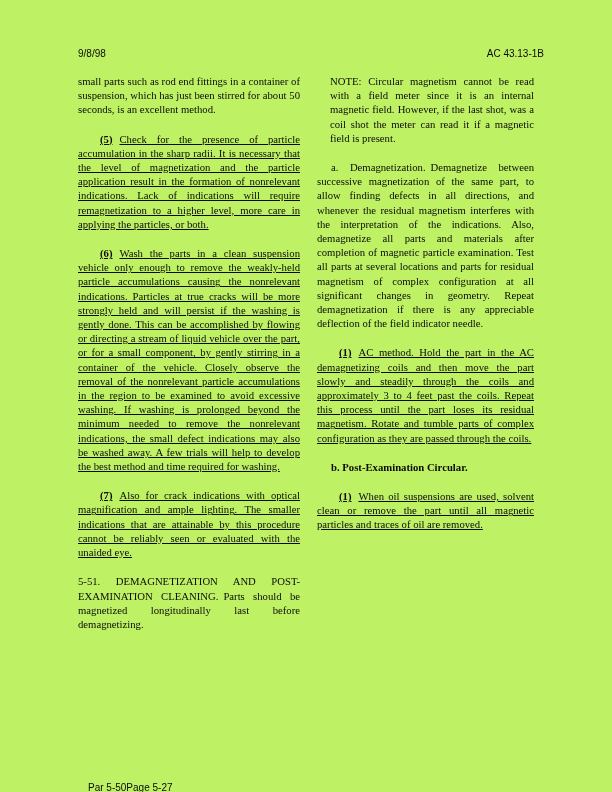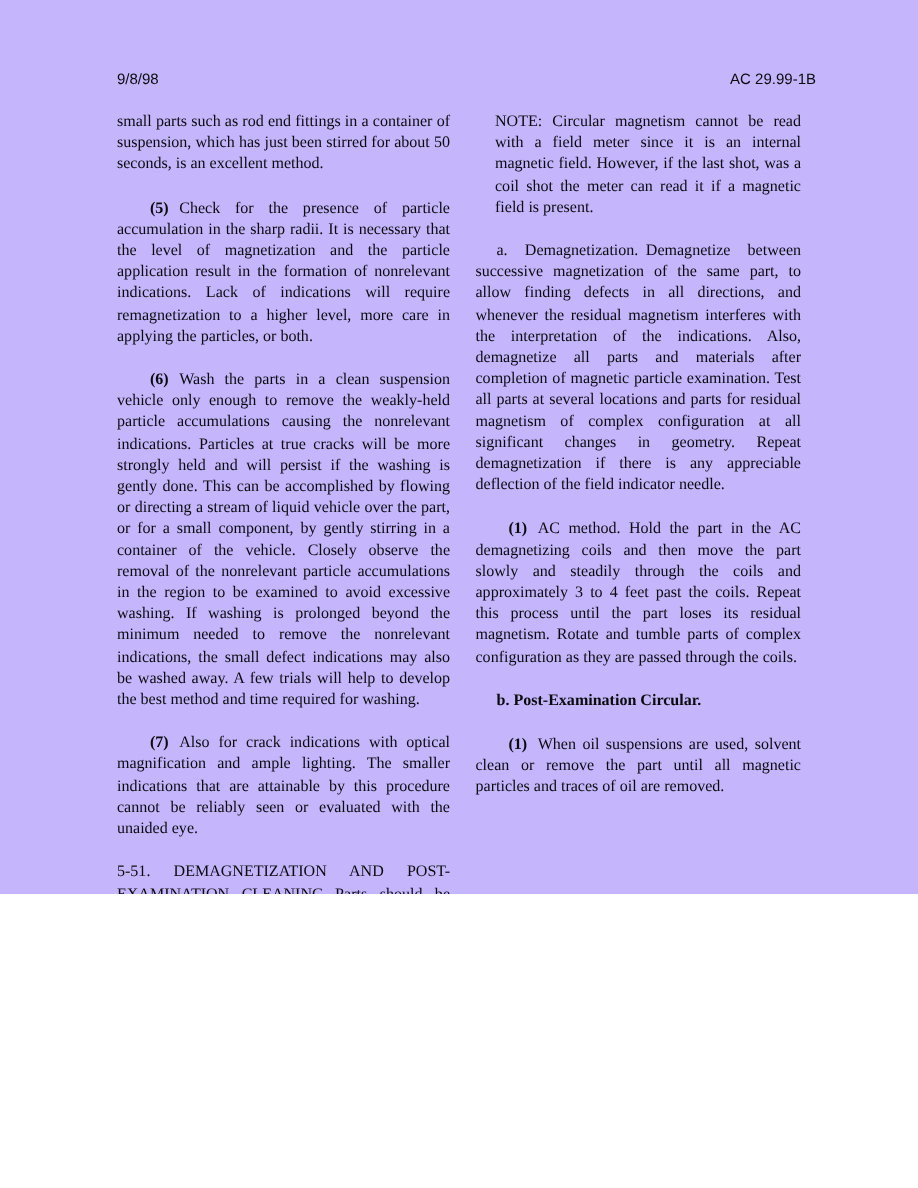--- a/index.html
+++ b/index.html
@@ -3,22 +3,22 @@
 <meta charset="utf-8">
 <style>
   html, body {
     margin: 0;
     padding: 0;
     background: #ffffff;
   }
   .page {
     position: relative;
     width: 612px;
-    height: 596px;
-    background: #c4b5fd;
+    height: 792px;
+    background: #bef264;
     color: #0b0b0b;
     font-family: "Liberation Serif", serif;
     overflow: hidden;
   }
   .running-head {
     position: absolute;
     top: 48px;
     left: 78px;
     width: 466px;
     display: flex;
@@ -47,21 +47,21 @@
   }
   .col-left  { width: 222px; }
   .col-right { width: 217px; }
   .columns p {
     margin: 0;
     font-size: 10.7px;
     line-height: 14.2px;
     text-align: justify;
   }
   .mt { margin-top: 15px !important; }
-  .indent    { text-indent: 22px; }
+  .indent    { text-indent: 22px; text-decoration: underline; }
   .indent-sm { text-indent: 14px; }
   .num {
     font-weight: bold;
     margin-right: 7px;
   }
   .lead-bold {
     font-weight: normal;
     margin-right: 5px;
   }
   .note-block {
@@ -69,21 +69,21 @@
     padding-left: 13px;
   }
 </style>
 </head>
 <body>
 
 <div class="page">
 
   <div class="running-head">
     <span>9/8/98</span>
-    <span>AC 29.99-1B</span>
+    <span>AC 43.13-1B</span>
   </div>
 
   <div class="columns">
 
     <div class="col-left">
       <p>small parts such as rod end fittings in a container of suspension, which has just been stirred for about 50 seconds, is an excellent method.</p>
 
       <p class="mt indent"><b class="num">(5)</b><span>Check for the presence of particle accumulation in the sharp radii.  It is necessary that the level of magnetization and the particle application result in the formation of nonrelevant indications.  Lack of indications will require remagnetization to a higher level, more care in applying the particles, or both.</span></p>
 
       <p class="mt indent"><b class="num">(6)</b><span>Wash the parts in a clean suspension vehicle only enough to remove the weakly-held particle accumulations causing the nonrelevant indications.  Particles at true cracks will be more strongly held and will persist if the washing is gently done.  This can be accomplished by flowing or directing a stream of liquid vehicle over the part, or for a small component, by gently stirring in a container of the vehicle.  Closely observe the removal of the nonrelevant particle accumulations in the region to be examined to avoid excessive washing.  If washing is prolonged beyond the minimum needed to remove the nonrelevant indications, the small defect indications may also be washed away.  A few trials will help to develop the best method and time required for washing.</span></p>

